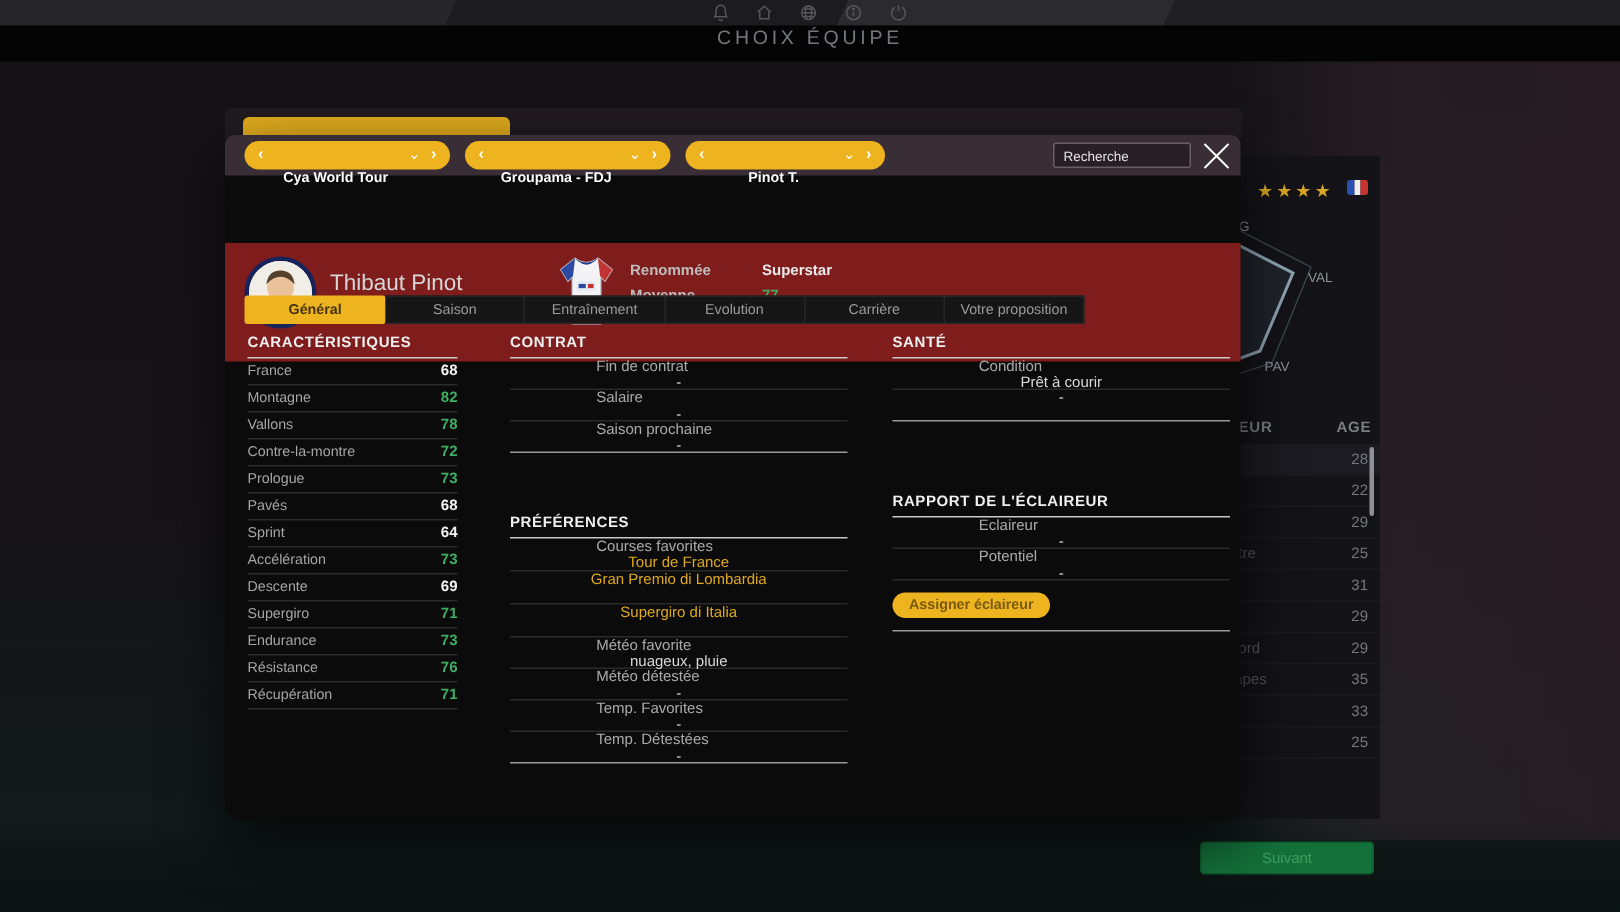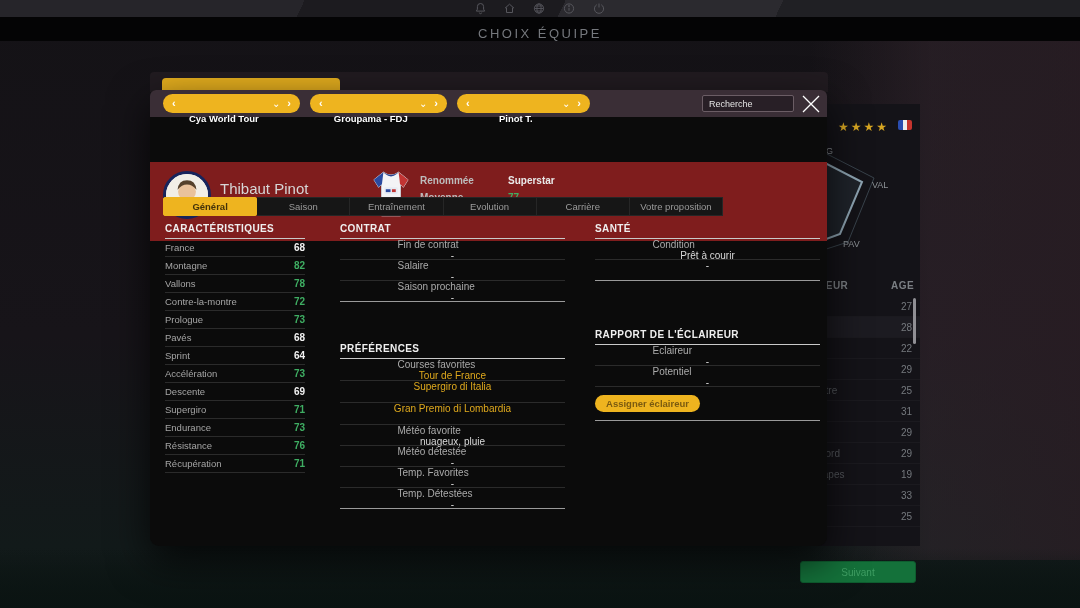--- a/index.html
+++ b/index.html
@@ -10,21 +10,21 @@
     background:linear-gradient(90deg,rgba(58,42,51,0) 0%,rgba(58,42,51,.45) 45%,rgba(44,31,38,.75) 100%);}
   .glow-bottom{position:absolute;left:0;bottom:0;width:1080px;height:60px;z-index:0;
     background:linear-gradient(180deg,rgba(14,25,24,0),rgba(10,20,18,.9));}
 
   
   .top-strip{position:absolute;left:0;top:0;width:1080px;height:17px;z-index:3;
     background:linear-gradient(115deg,#26252a 0%,#26252a 28%,#1c1b1f 28%,#1c1b1f 52%,#2b2a2f 52%,#2b2a2f 72%,#202024 72%);}
   .top-icons{position:absolute;left:50%;top:2px;transform:translateX(-50%);display:flex;gap:17px;}
   .top-icons svg{display:block;}
   .title-bar{position:absolute;left:0;top:17px;width:1080px;height:24px;background:#040405;z-index:3;
-    display:flex;align-items:flex-end;justify-content:center;}
+    display:flex;align-items:flex-start;justify-content:center;}
   .title-bar span{color:#75787d;font-size:13px;letter-spacing:2.5px;}
 
   
   .bg-panel{position:absolute;left:770px;top:104px;width:150px;height:442px;background:#141318;z-index:1;overflow:hidden;}
   .bg-stars{position:absolute;left:68px;top:16px;color:#d7a622;font-size:12px;letter-spacing:2px;}
   .bg-flag{position:absolute;left:128px;top:16px;width:14px;height:10px;border-radius:2px;overflow:hidden;display:flex;}
   .bg-flag i{flex:1;}
   .radar{position:absolute;left:30px;top:34px;}
   .radar-label{position:absolute;color:#8d9296;font-size:9px;}
   .bg-th{position:absolute;top:176px;color:#7b7f84;font-size:10px;font-weight:bold;letter-spacing:.5px;}
@@ -166,24 +166,20 @@
         <polygon points="-20,2 62,44 40,96 -20,118" fill="rgba(62,78,90,0.28)" stroke="#8ea4b2" stroke-width="2"></polygon>
         <polygon points="-20,-8 74,40 48,104 -20,126" fill="none" stroke="#39434c" stroke-width="1"></polygon>
       </svg>
     </div>
     <span class="radar-label" style="left:56px;top:42px;">G</span>
     <span class="radar-label" style="left:102px;top:76px;">VAL</span>
     <span class="radar-label" style="left:73px;top:135px;">PAV</span>
     <span class="bg-th" style="left:48px;">REUR</span>
     <span class="bg-th" style="left:121px;">AGE</span>
     <div class="bg-rows">
-      <div class="bg-row">
-          <span class="frag"></span>
-          <span class="age">27</span>
-        </div>
       <div class="bg-row hl">
           <span class="frag"></span>
           <span class="age">28</span>
         </div>
       <div class="bg-row">
           <span class="frag"></span>
           <span class="age">22</span>
         </div>
       <div class="bg-row">
           <span class="frag"></span>
@@ -200,21 +196,21 @@
       <div class="bg-row">
           <span class="frag"></span>
           <span class="age">29</span>
         </div>
       <div class="bg-row">
           <span class="frag">nord</span>
           <span class="age">29</span>
         </div>
       <div class="bg-row">
           <span class="frag">tapes</span>
-          <span class="age">19</span>
+          <span class="age">35</span>
         </div>
       <div class="bg-row">
           <span class="frag"></span>
           <span class="age">33</span>
         </div>
       <div class="bg-row">
           <span class="frag"></span>
           <span class="age">25</span>
         </div>
     </div>
@@ -372,25 +368,25 @@
           <span class="v">-</span>
         </div>
       <div class="sec-gap"></div>
       <div class="sec-title">PRÉFÉRENCES</div>
       <div class="kv race">
           <span class="lbl">Courses favorites</span>
           <span class="v yellow">Tour de France</span>
         </div>
       <div class="kv race">
           <span class="lbl"></span>
-          <span class="v yellow">Supergiro di Italia</span>
+          <span class="v yellow">Gran Premio di Lombardia</span>
         </div>
       <div class="kv race">
           <span class="lbl"></span>
-          <span class="v yellow">Gran Premio di Lombardia</span>
+          <span class="v yellow">Supergiro di Italia</span>
         </div>
       <div class="kv">
           <span class="lbl">Météo favorite</span>
           <span class="v">nuageux, pluie</span>
         </div>
       <div class="kv">
           <span class="lbl">Météo détestée</span>
           <span class="v">-</span>
         </div>
       <div class="kv">

